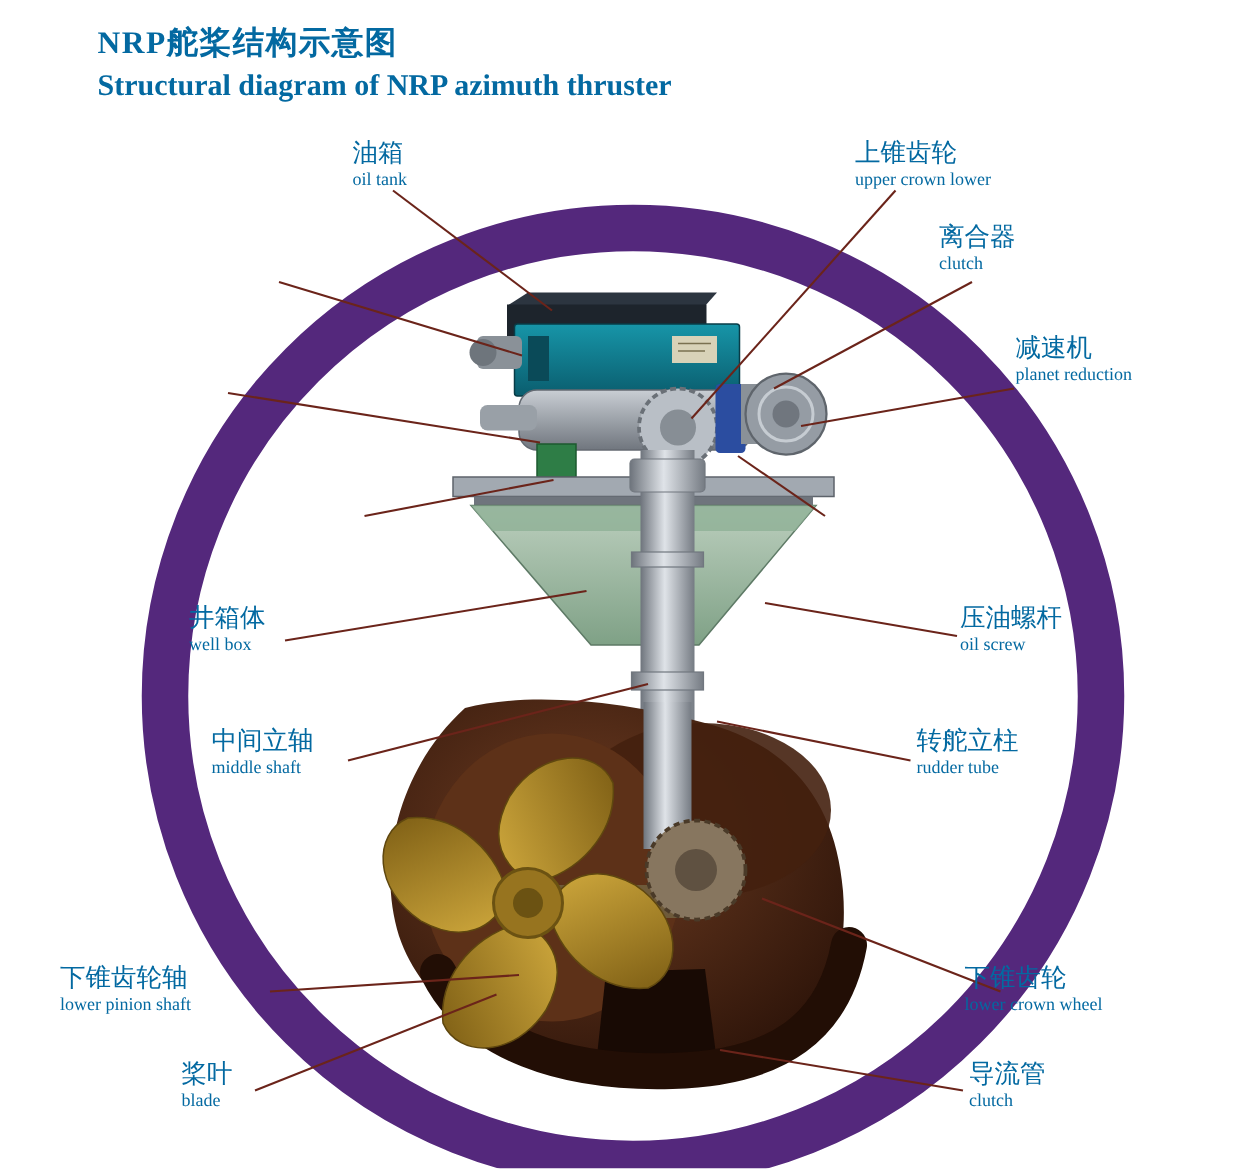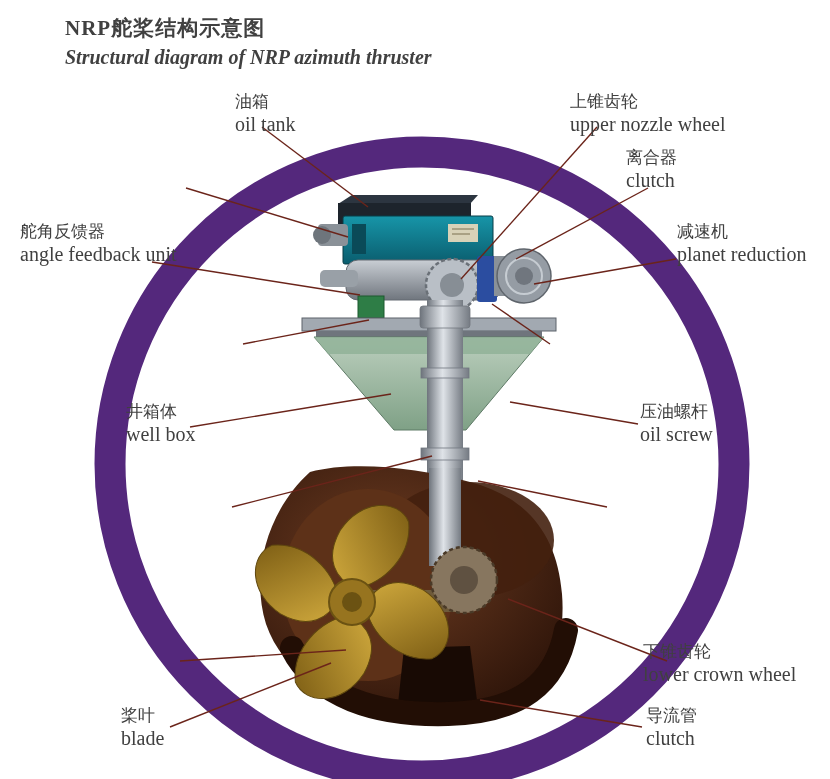--- a/index.html
+++ b/index.html
@@ -1,27 +1,27 @@
 <!DOCTYPE html>
 <html><head>
 <meta charset="utf-8">
 <style>
   * { margin:0; padding:0; box-sizing:border-box; }
   html,body { background:#ffffff; }
   .canvas {
     position:relative; width:830px; height:779px; background:#fff; overflow:hidden;
-    font-family:"Liberation Serif","DejaVu Serif",serif; color:#404040;
+    font-family:"Liberation Serif","DejaVu Serif",serif; color:#0369a1;
   }
   .art { position:absolute; left:0; top:0; width:830px; height:779px; }
   .title-block { position:absolute; left:65px; top:14px; }
   .title-zh { font-size:21px; font-weight:700; letter-spacing:1px; }
-  .title-en { font-size:20px; font-weight:600; margin-top:4px;font-style:italic; }
+  .title-en { font-size:20px; font-weight:600; margin-top:4px; }
   .label { position:absolute; line-height:1.12; }
   .label .zh { font-size:17px; margin-bottom:2px; font-family:"Liberation Sans","DejaVu Sans",sans-serif; }
-  .label .en { font-size:20px; }
+  .label .en { font-size:12px; }
 </style>
 </head>
 <body>
 
 <div class="canvas">
 
   <svg class="art" viewBox="0 0 830 779" xmlns="http://www.w3.org/2000/svg">
     <defs>
       <linearGradient id="gTeal" x1="0" y1="0" x2="0" y2="1">
         <stop offset="0" stop-color="#1795a8"></stop>
@@ -143,41 +143,49 @@
     <div class="title-zh">NRP舵桨结构示意图</div>
     <div class="title-en">Structural diagram of NRP azimuth thruster</div>
   </div>
 
   <div class="label" style="left:235px; top:92px">
     <div class="zh">油箱</div>
     <div class="en">oil tank</div>
   </div>
   <div class="label" style="left:570px; top:92px">
     <div class="zh">上锥齿轮</div>
-    <div class="en">upper nozzle wheel</div>
+    <div class="en">upper crown lower</div>
   </div>
   <div class="label" style="left:626px; top:148px">
     <div class="zh">离合器</div>
     <div class="en">clutch</div>
-  </div>
-  <div class="label" style="left:20px; top:222px">
-    <div class="zh">舵角反馈器</div>
-    <div class="en">angle feedback unit</div>
   </div>
   <div class="label" style="left:677px; top:222px">
     <div class="zh">减速机</div>
     <div class="en">planet reduction</div>
   </div>
   <div class="label" style="left:126px; top:402px">
     <div class="zh">井箱体</div>
     <div class="en">well box</div>
   </div>
   <div class="label" style="left:640px; top:402px">
     <div class="zh">压油螺杆</div>
     <div class="en">oil screw</div>
+  </div>
+  <div class="label" style="left:141px; top:484px">
+    <div class="zh">中间立轴</div>
+    <div class="en">middle shaft</div>
+  </div>
+  <div class="label" style="left:611px; top:484px">
+    <div class="zh">转舵立柱</div>
+    <div class="en">rudder tube</div>
+  </div>
+  <div class="label" style="left:40px; top:642px">
+    <div class="zh">下锥齿轮轴</div>
+    <div class="en">lower pinion shaft</div>
   </div>
   <div class="label" style="left:643px; top:642px">
     <div class="zh">下锥齿轮</div>
     <div class="en">lower crown wheel</div>
   </div>
   <div class="label" style="left:121px; top:706px">
     <div class="zh">桨叶</div>
     <div class="en">blade</div>
   </div>
   <div class="label" style="left:646px; top:706px">

